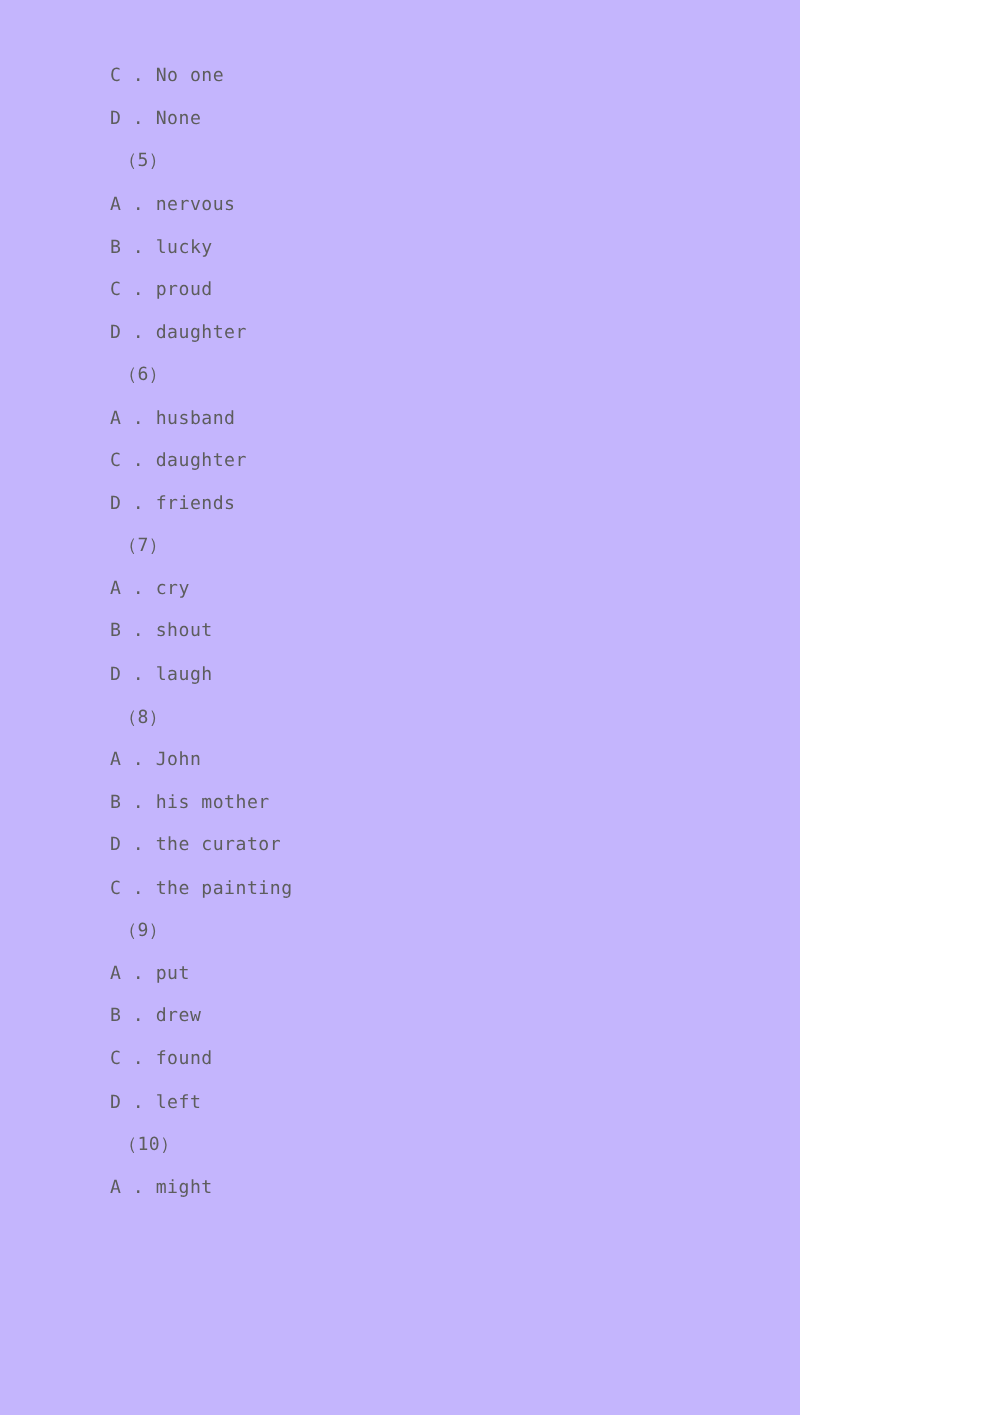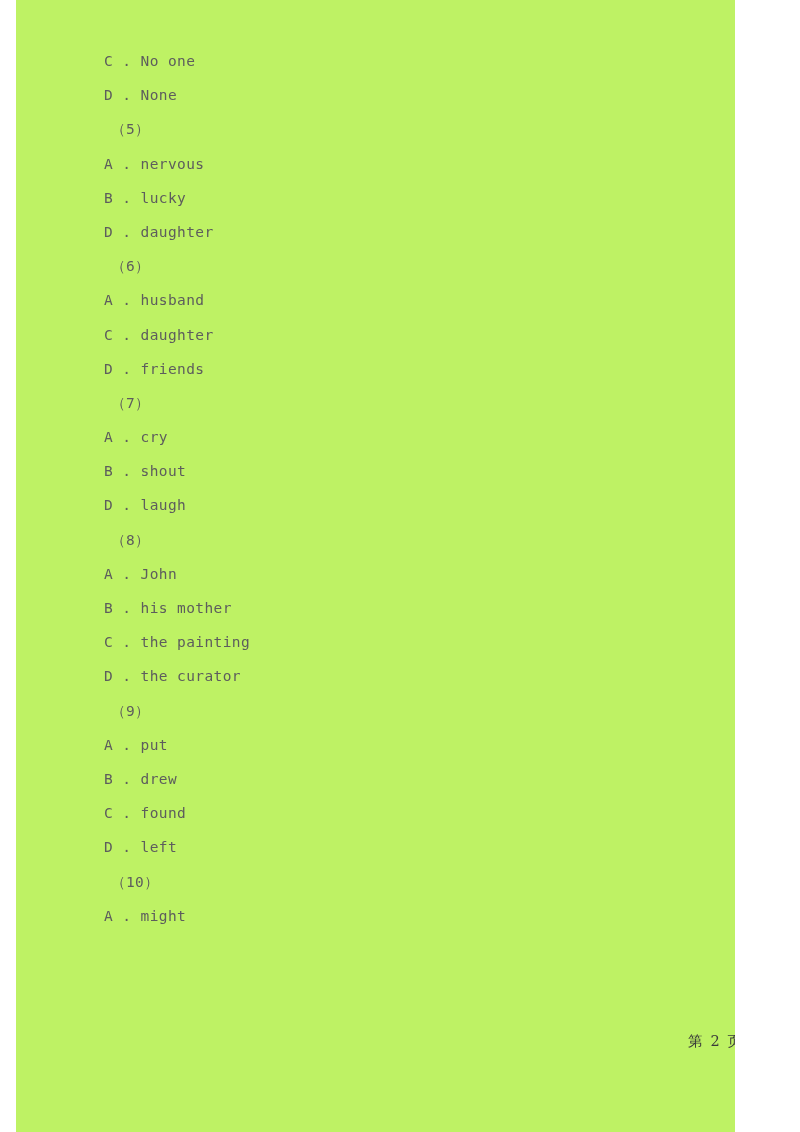--- a/index.html
+++ b/index.html
@@ -10,25 +10,25 @@
   body {
     width: 800px;
     height: 1132px;
     position: relative;
     font-family: "DejaVu Sans Mono", "Liberation Mono", monospace;
     -webkit-font-smoothing: antialiased;
   }
 
   .page {
     position: absolute;
-    left: 16px;
+    left: 0;
     top: 0;
-    width: 719px;
+    width: 640px;
     height: 1132px;
-    background: #bef264;
+    background: #c4b5fd;
     overflow: hidden;
   }
 
   .content {
     position: absolute;
     left: 88px;
     top: 44px;
     width: 640px;
   }
 
@@ -71,34 +71,35 @@
 <body>
 
 <div class="page">
 
   <div class="content">
       <div class="line option">C . No one</div>
       <div class="line option">D . None</div>
       <div class="line qnum">（5）</div>
       <div class="line option">A . nervous</div>
       <div class="line option">B . lucky</div>
+      <div class="line option">C . proud</div>
       <div class="line option">D . daughter</div>
       <div class="line qnum">（6）</div>
       <div class="line option">A . husband</div>
       <div class="line option">C . daughter</div>
       <div class="line option">D . friends</div>
       <div class="line qnum">（7）</div>
       <div class="line option">A . cry</div>
       <div class="line option">B . shout</div>
       <div class="line option">D . laugh</div>
       <div class="line qnum">（8）</div>
       <div class="line option">A . John</div>
       <div class="line option">B . his mother</div>
+      <div class="line option">D . the curator</div>
       <div class="line option">C . the painting</div>
-      <div class="line option">D . the curator</div>
       <div class="line qnum">（9）</div>
       <div class="line option">A . put</div>
       <div class="line option">B . drew</div>
       <div class="line option">C . found</div>
       <div class="line option">D . left</div>
       <div class="line qnum">（10）</div>
       <div class="line option">A . might</div>
     </div>
 
   <div class="footer">

